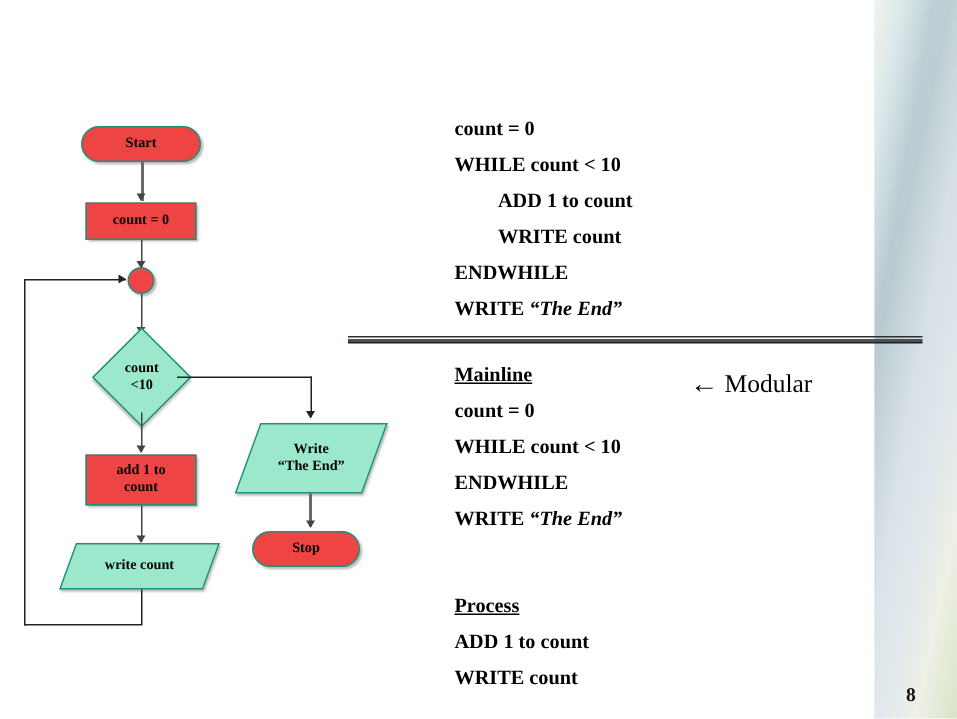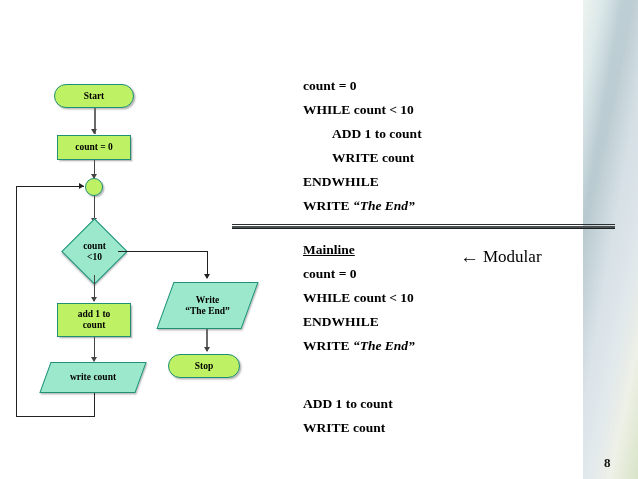--- a/index.html
+++ b/index.html
@@ -51,21 +51,21 @@
   .modular{position:absolute;left:460px;top:246px;font-family:"Liberation Serif", serif;
      font-size:17px;color:#000;white-space:nowrap;}
   .modular .arw{font-weight:bold;font-size:19px;vertical-align:-1px;}
   .modular .lbl{margin-left:4px;}
 
   .pagenum{position:absolute;left:604px;top:455px;font-family:"Liberation Serif", serif;
      font-weight:bold;font-size:13px;color:#111;}
 
   
   #flow{position:absolute;left:0;top:0;width:270px;height:440px;}
-  .node{position:absolute;box-sizing:border-box;background:#bef264;border:1px solid #1f8f78;
+  .node{position:absolute;box-sizing:border-box;background:#ef4444;border:1px solid #1f8f78;
      display:flex;align-items:center;justify-content:center;text-align:left;
      font-family:"Liberation Serif", serif;font-weight:bold;font-size:9.5px;color:#000;
      line-height:11px;box-shadow:1.5px 1.5px 1.5px rgba(120,120,120,.5);}
   .node.term{border-radius:14px;}
   .node.circ{border-radius:50%;}
   .para{position:absolute;box-sizing:border-box;background:#9ce8cd;border:1px solid #1f8f78;
      transform:skewX(-20deg);box-shadow:1.5px 1.5px 1.5px rgba(120,120,120,.5);}
   .para-txt{position:absolute;display:flex;align-items:center;justify-content:center;
      text-align:center;font-family:"Liberation Serif", serif;font-weight:bold;font-size:9.5px;
      color:#000;line-height:11px;}
@@ -175,19 +175,20 @@
     <div class="code-line">WHILE count &lt; 10</div>
     <div class="code-line">ENDWHILE</div>
     <div class="code-line"><span>WRITE </span><i>“The End”</i></div>
   </div>
 
   <div class="modular">
     <span class="arw">←</span><span class="lbl">Modular</span>
   </div>
 
   <div class="code-block" id="block-c">
+    <div class="code-line head">Process</div>
     <div class="code-line">ADD 1 to count</div>
     <div class="code-line">WRITE count</div>
   </div>
 
   <div class="pagenum">8</div>
 
 </div>
 
 </body></html>

